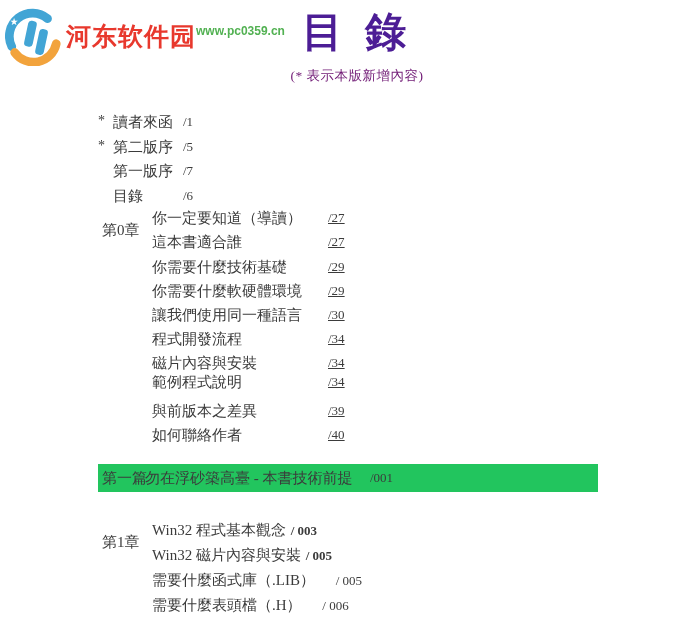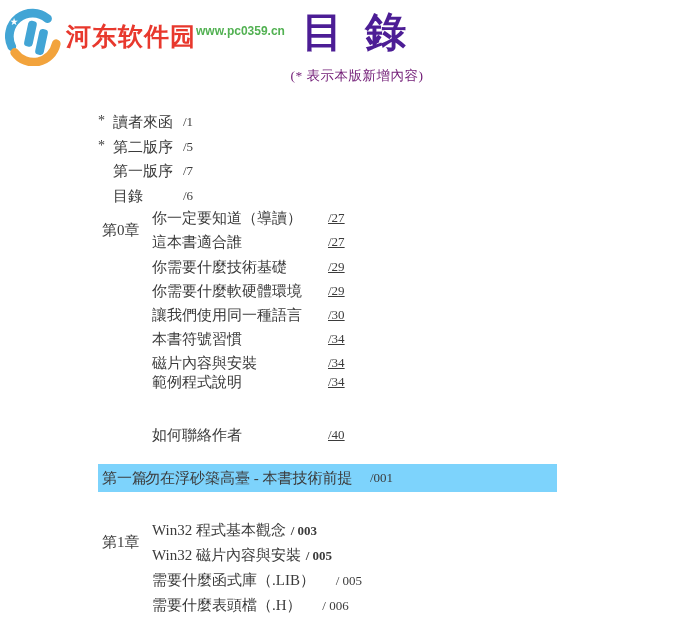--- a/index.html
+++ b/index.html
@@ -76,23 +76,23 @@
   .front .pg { position: absolute; left: 70px; top: 0; }
 
   .ch0 { left: 152px; }
   .ch0 .chap, .ch1 .chap { position: absolute; left: -50px; top: 12px; }
   .ch0 .pg { position: absolute; left: 176px; top: 0; text-decoration: underline; }
 
   .band {
     position: absolute;
     left: 98px;
     top: 464px;
-    width: 459px;
+    width: 500px;
     height: 28px;
-    background: #7dd3fc;
+    background: #22c55e;
     font-size: 15px;
     line-height: 28px;
     white-space: nowrap;
     font-family: Liberation Serif, serif;
   }
   .band .part  { position: absolute; left: 4px;  top: 0; }
   .band .btitle{ position: absolute; left: 47px; top: 0; }
   .band .pg    { position: absolute; left: 272px; top: 0; line-height: 28px; }
 
   .ch1 { left: 152px; }
@@ -159,30 +159,34 @@
   </div>
   <div class="row ch0" style="top:281px">
     <span>你需要什麼軟硬體環境</span>
     <span class="pg">/29</span>
   </div>
   <div class="row ch0" style="top:305px">
     <span>讓我們使用同一種語言</span>
     <span class="pg">/30</span>
   </div>
   <div class="row ch0" style="top:329px">
-    <span>本書符號習慣</span>
+    <span>程式開發流程</span>
     <span class="pg">/34</span>
   </div>
   <div class="row ch0" style="top:353px">
     <span>磁片內容與安裝</span>
     <span class="pg">/34</span>
   </div>
   <div class="row ch0" style="top:372px">
     <span>範例程式說明</span>
     <span class="pg">/34</span>
+  </div>
+  <div class="row ch0" style="top:401px">
+    <span>與前版本之差異</span>
+    <span class="pg">/39</span>
   </div>
   <div class="row ch0" style="top:425px">
     <span>如何聯絡作者</span>
     <span class="pg">/40</span>
   </div>
 
   <div class="band">
     <span class="part">第一篇</span>
     <span class="btitle">勿在浮砂築高臺 - 本書技術前提</span>
     <span class="pg">/001</span>

